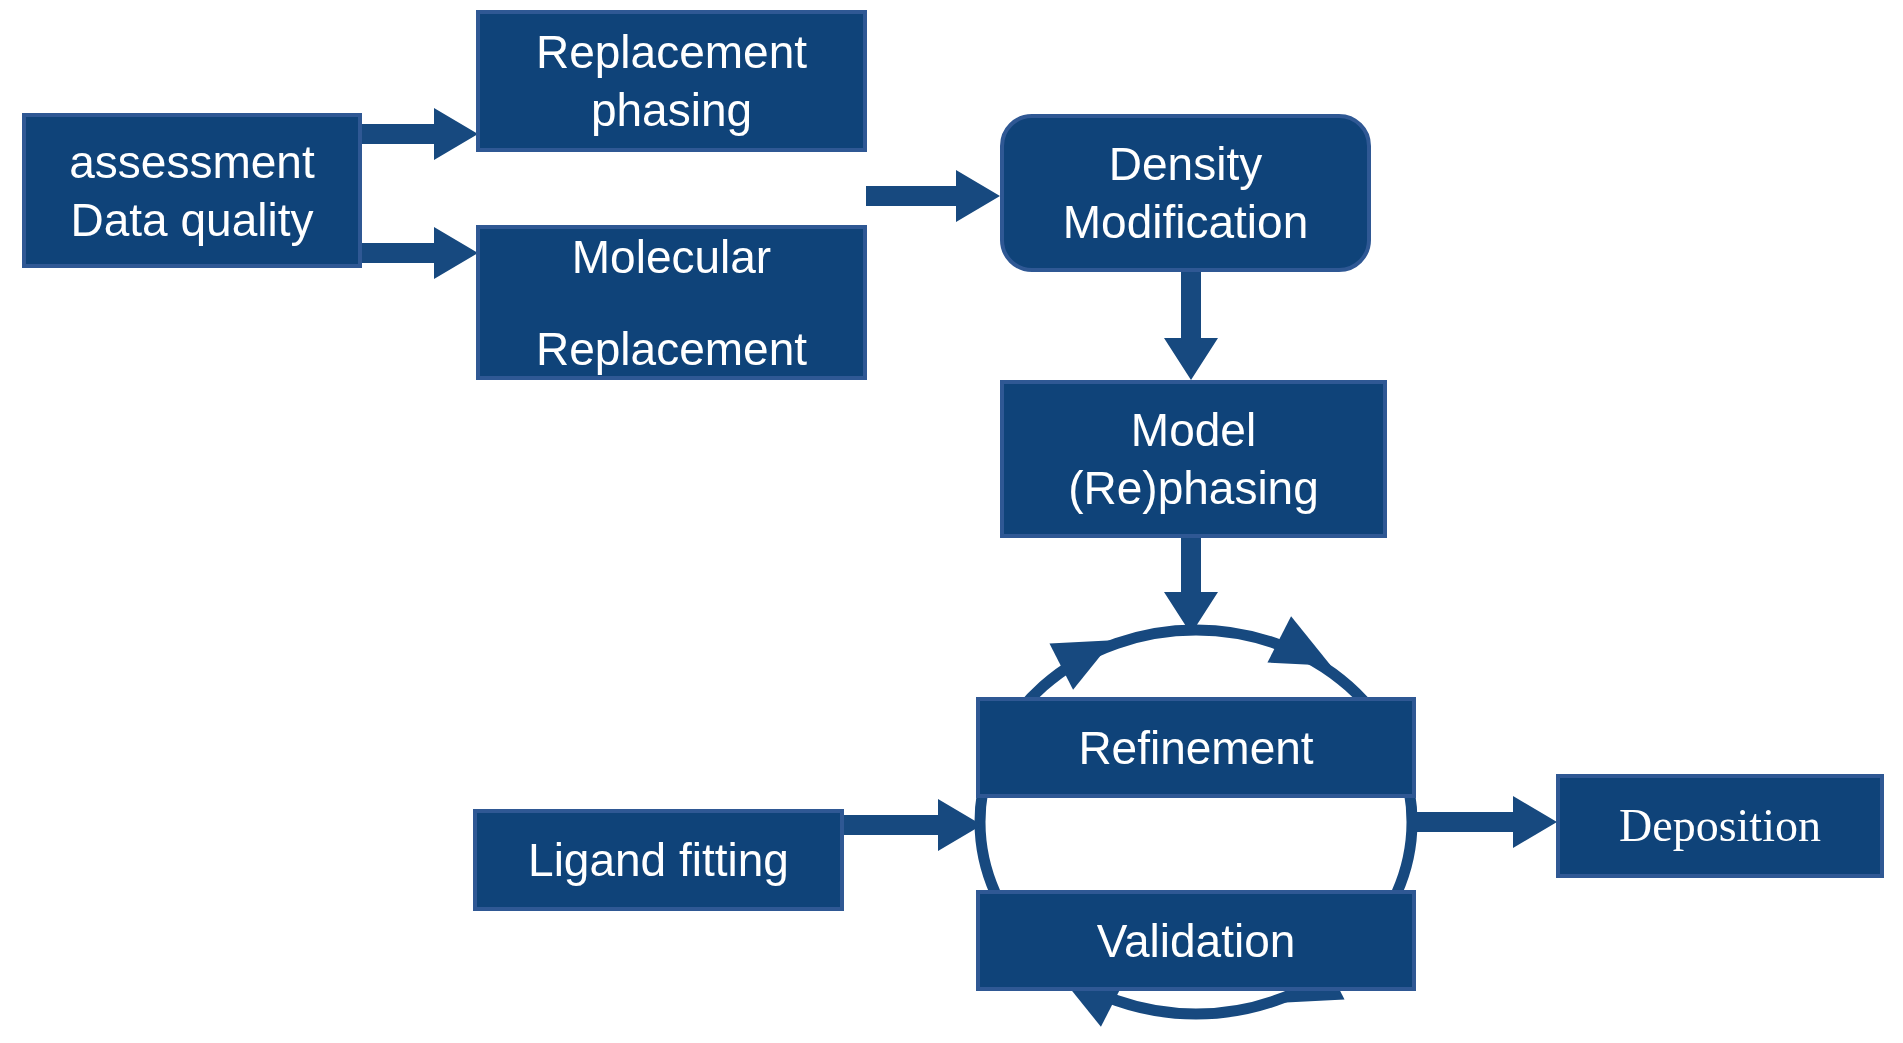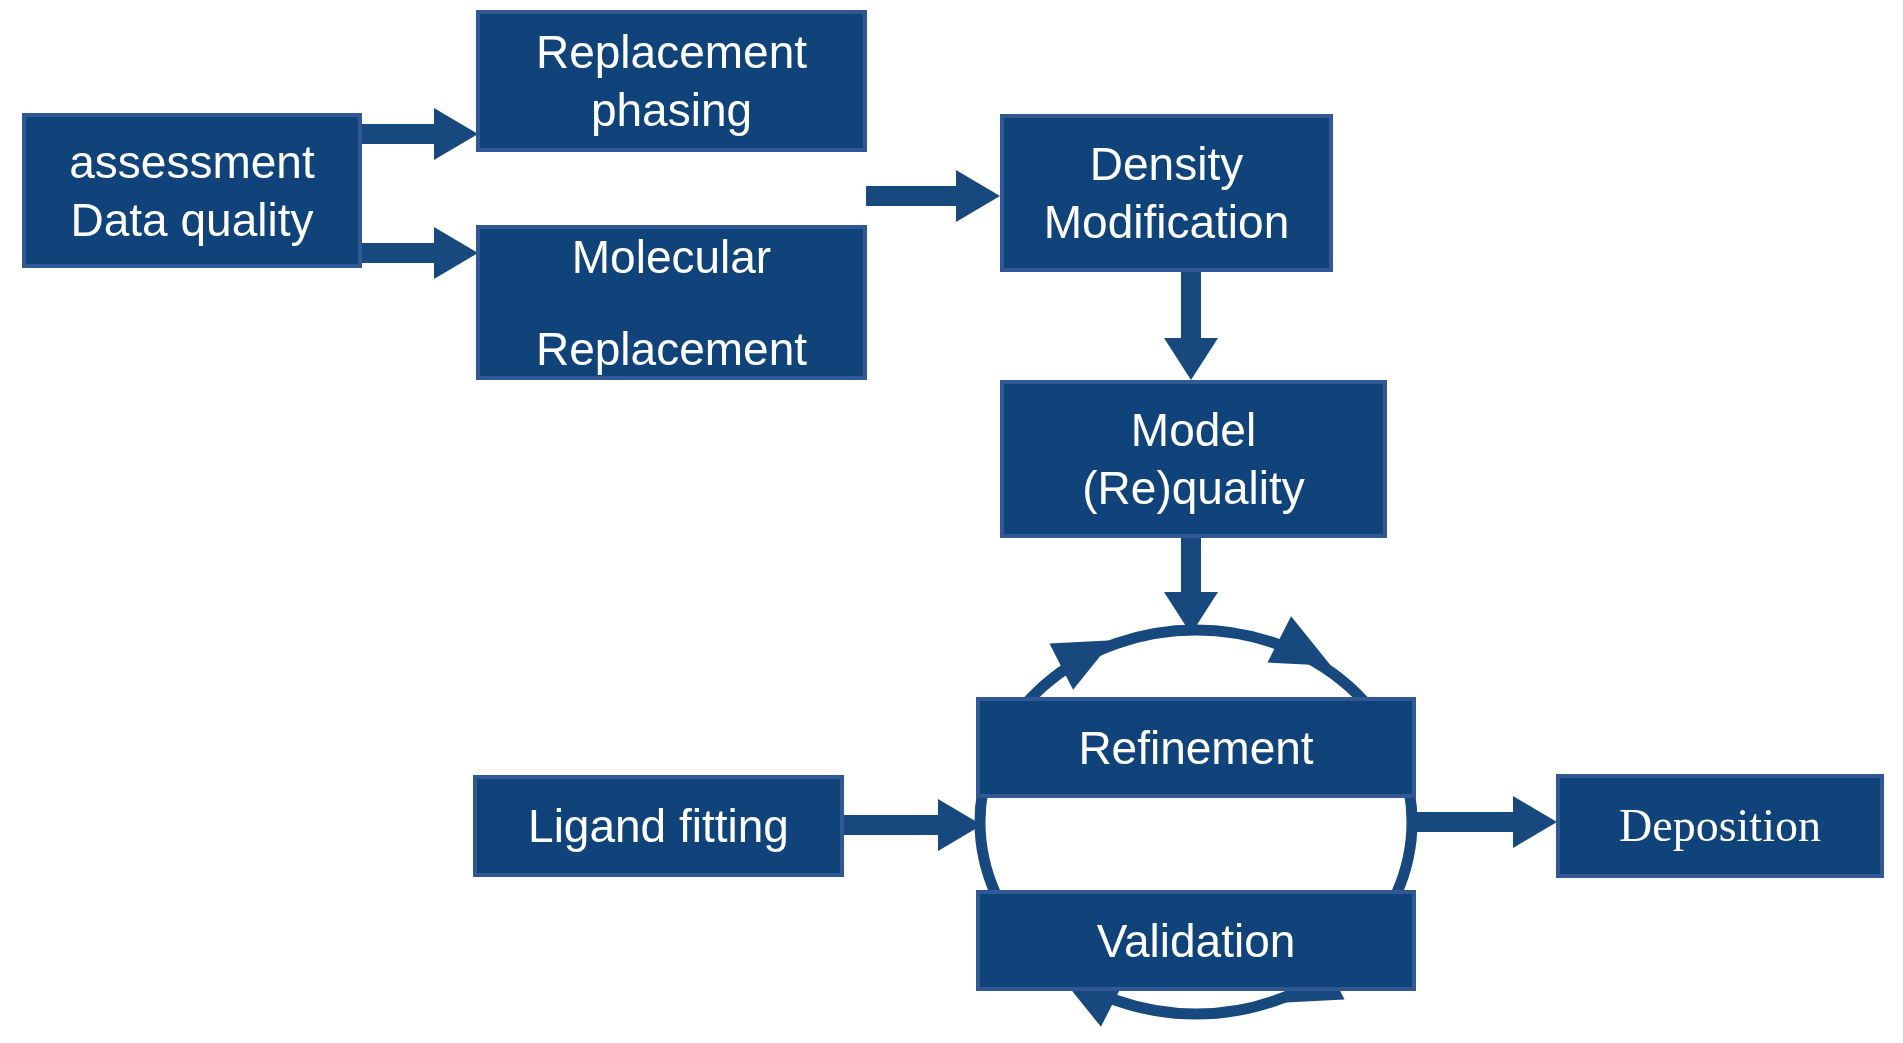--- a/index.html
+++ b/index.html
@@ -42,25 +42,25 @@
     justify-content: center;
     text-align: center;
     font-size: 46px;
     line-height: 58px;
     white-space: nowrap;
   }
   
   .n-data-quality          { left: 22px;   top: 113px; width: 340px; height: 155px; }
   .n-experimental-phasing  { left: 476px;  top: 10px;  width: 391px; height: 142px; }
   .n-molecular-replacement { left: 476px;  top: 225px; width: 391px; height: 155px; gap: 34px; }
-  .n-density-modification  { left: 1000px; top: 114px; width: 333px; height: 158px; }
+  .n-density-modification  { left: 1000px; top: 114px; width: 371px; height: 158px; border-radius: 32px; }
   .n-model-rebuilding      { left: 1000px; top: 380px; width: 387px; height: 158px; }
   .n-refinement            { left: 976px;  top: 697px; width: 440px; height: 101px; }
   .n-validation            { left: 976px;  top: 850px; width: 440px; height: 101px; margin-top: 40px; }
-  .n-ligand-fitting        { left: 473px;  top: 775px; width: 371px; height: 102px; }
+  .n-ligand-fitting        { left: 473px;  top: 809px; width: 371px; height: 102px; }
   .n-deposition            { left: 1556px; top: 774px; width: 328px; height: 104px; font-family: Liberation Serif, serif; }
 </style>
 </head>
 <body>
 
 <div class="canvas">
 
   <svg class="layer" viewBox="0 0 1903 1043" xmlns="http://www.w3.org/2000/svg">
 
     <ellipse class="cyc" cx="1196" cy="822" rx="216" ry="192"></ellipse>
@@ -100,21 +100,21 @@
     <span>Replacement</span>
   </div>
 
   <div class="node n-density-modification">
     <span>Density</span>
     <span>Modification</span>
   </div>
 
   <div class="node n-model-rebuilding">
     <span>Model</span>
-    <span>(Re)quality</span>
+    <span>(Re)phasing</span>
   </div>
 
   <div class="node n-refinement">
     <span>Refinement</span>
   </div>
 
   <div class="node n-validation">
     <span>Validation</span>
   </div>
 

